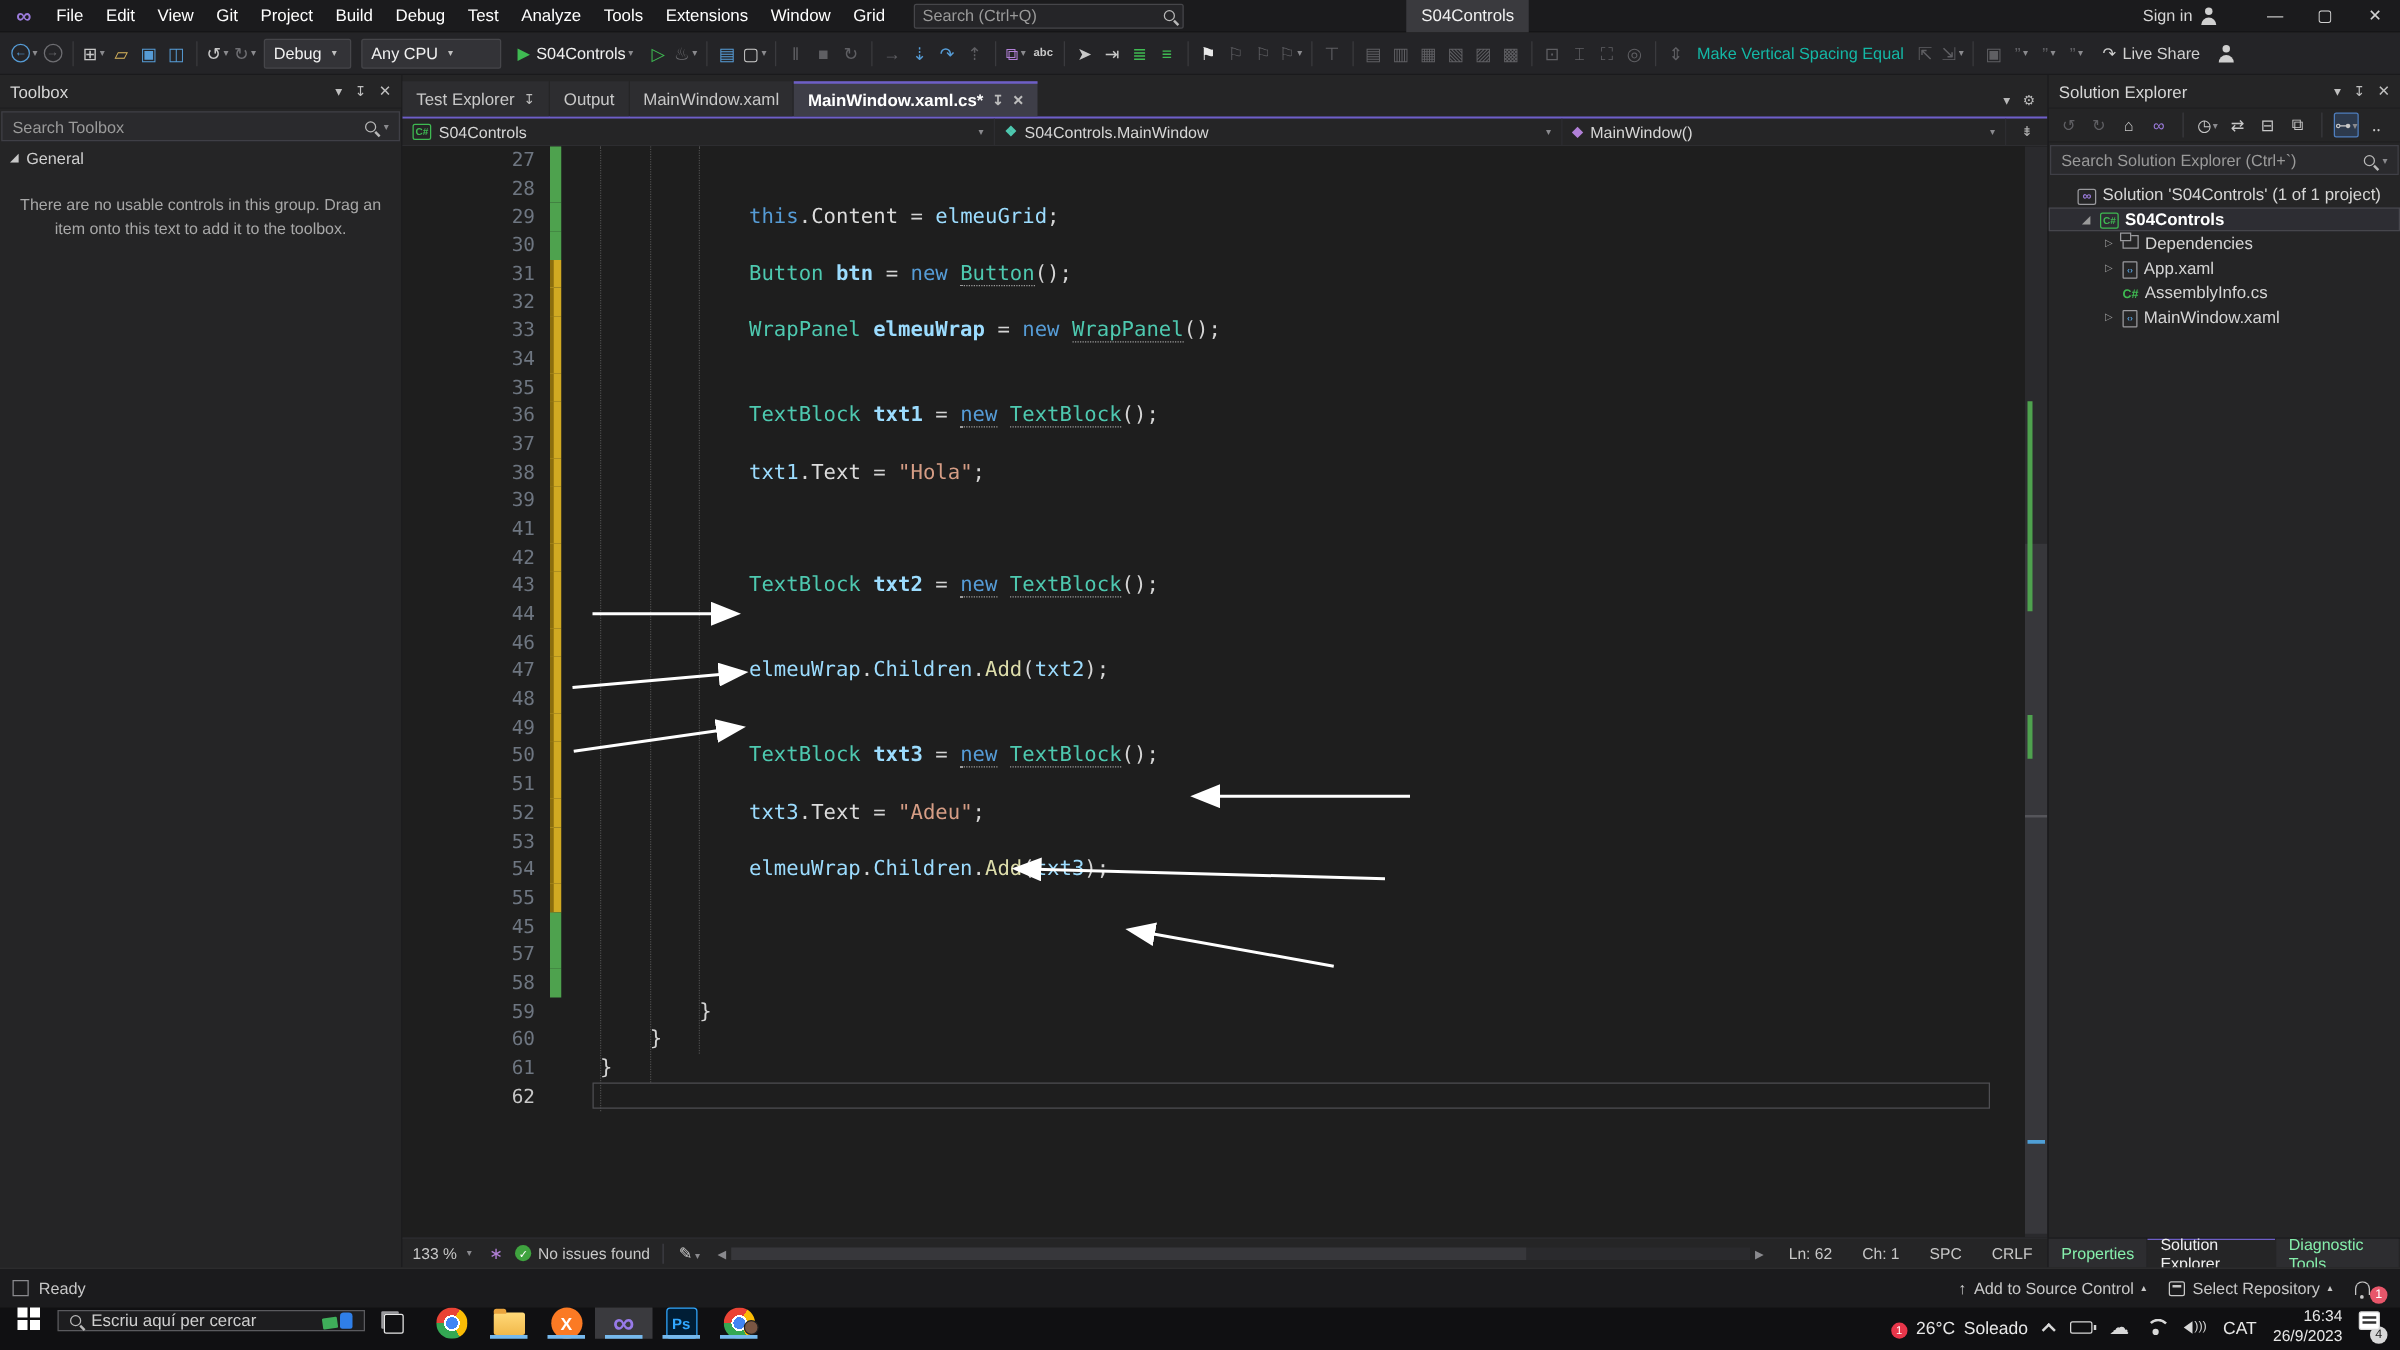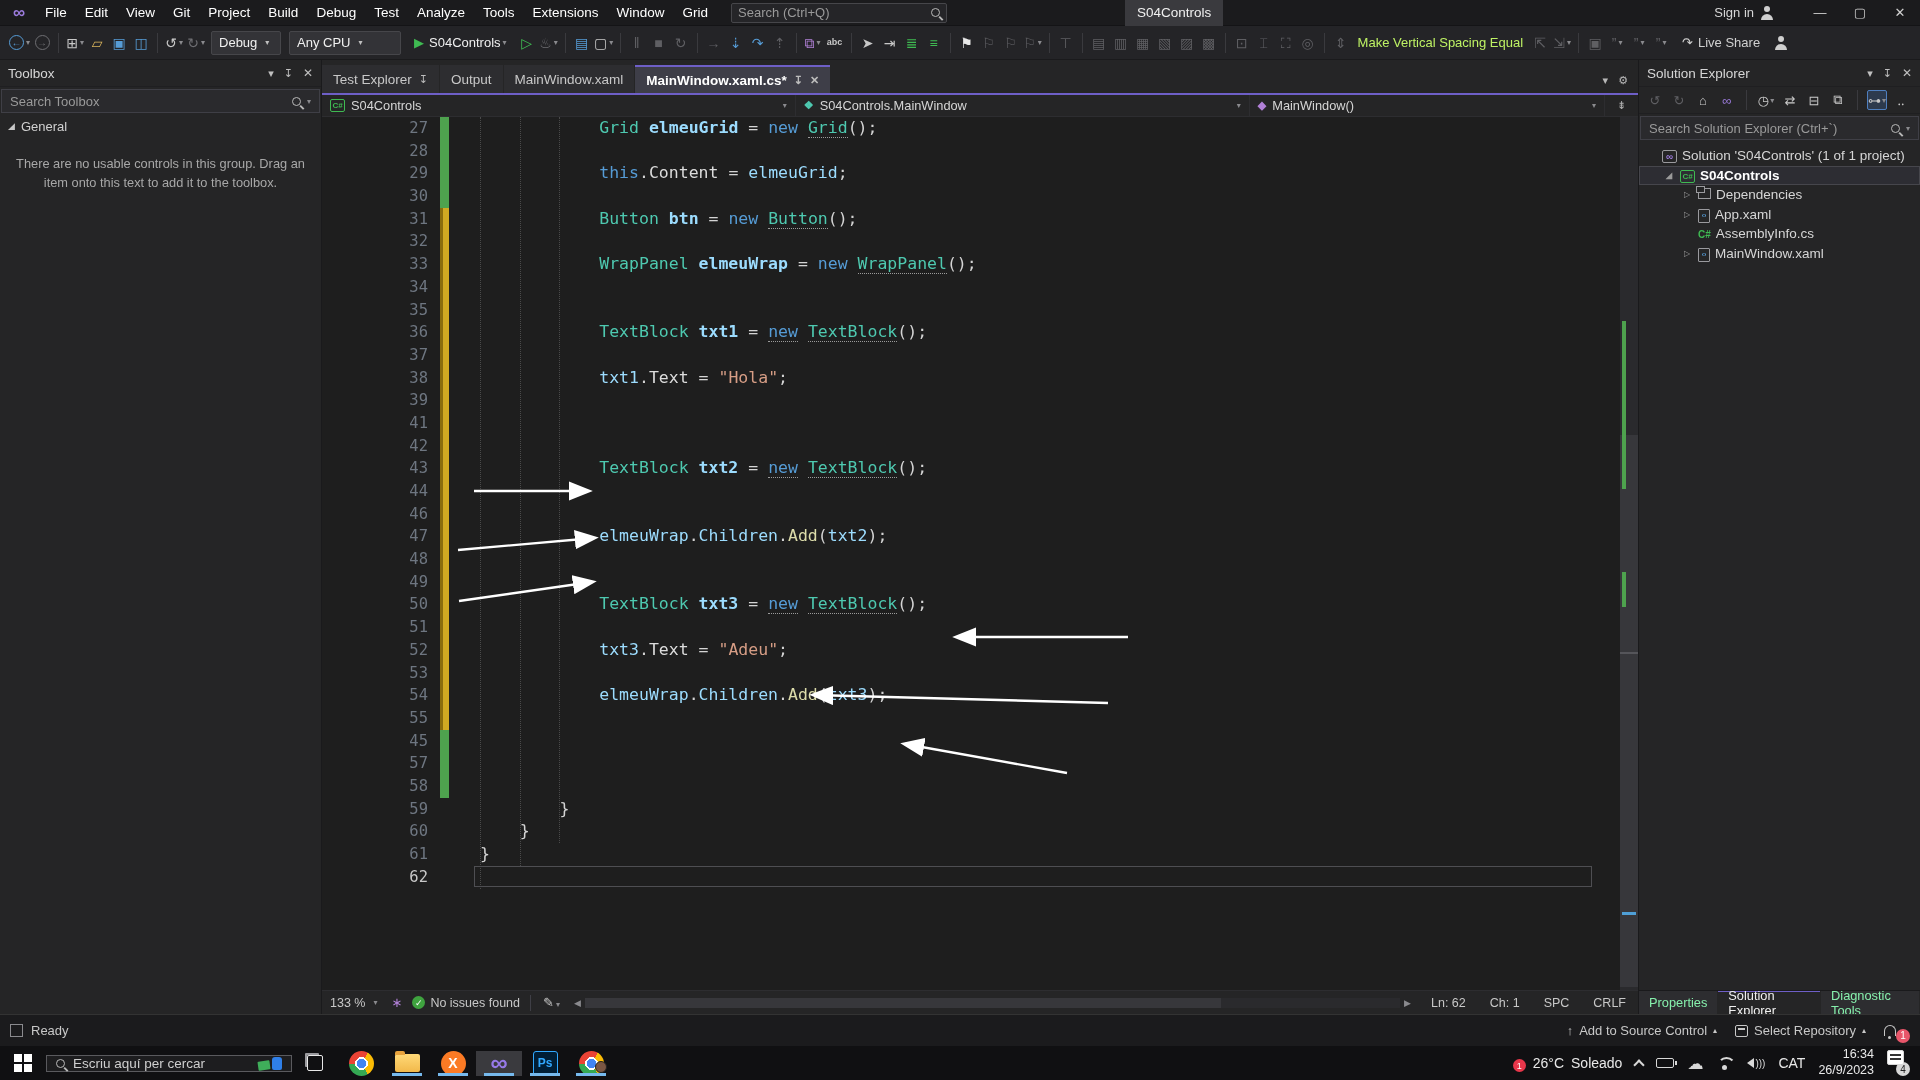--- a/index.html
+++ b/index.html
@@ -26,21 +26,21 @@
   .tbi.circ span.g{border:1.4px solid currentColor;border-radius:50%;width:15px;height:15px;display:flex;align-items:center;justify-content:center;font-size:10px}
   .tbi .g{line-height:1}
   .tbi.small .g{font-size:9px;font-weight:bold;letter-spacing:0}
   .tb-caret{font-size:8px;color:#8a8a8e;margin-left:2px}
   .tb-sep{width:1px;height:20px;background:#3a3a3e;margin:0 5px;flex:none}
   .combo{height:24px;background:#333337;border:1px solid #46464a;border-radius:2px;display:flex;align-items:center;padding:0 7px;margin:0 4px;color:#f0f0f0;font-size:13px}
   .combo .tb-caret{margin-left:8px;color:#c0c0c0}
   .combo.cfg{width:70px}.combo.plat{width:112px}
   .runbtn{display:flex;align-items:center;height:24px;padding:0 6px;margin:0 3px;color:#f0f0f0;font-size:13px;border-radius:2px}
   .play{color:#3fba52;font-size:13px;margin-right:5px}
-  .tb-label{color:#bef264;font-size:13px;margin:0 6px;white-space:nowrap}
+  .tb-label{color:#14b8a6;font-size:13px;margin:0 6px;white-space:nowrap}
   .liveshare{display:flex;align-items:center;gap:5px;color:#d0d0d0;font-size:13px;margin:0 10px;white-space:nowrap}
   
   #toolbox{position:absolute;top:60px;left:0;width:322px;bottom:66px;background:#252526;border-right:1px solid #1a1a1c}
   #editor{position:absolute;top:60px;left:322px;right:282px;bottom:66px;background:#1e1e1e}
   #solution{position:absolute;top:60px;right:0;width:282px;bottom:66px;background:#252526;border-left:1px solid #1a1a1c}
   .p-head{height:27px;display:flex;align-items:center;padding:0 8px;color:#d6d6d6;font-size:13.5px;background:#252526;border-bottom:1px solid #1f1f21}
   .p-head .sp{margin-left:auto;display:flex;gap:10px;color:#c0c0c0;font-size:11px;align-items:center}
   .p-search{height:24px;margin:2px 1px;background:#2a2a2d;border:1px solid #3f3f46;display:flex;align-items:center;padding:0 8px;color:#9a9a9a;font-size:13px}
   .p-search .mag{margin-left:auto}
   .p-search .tb-caret{margin-left:6px}
@@ -121,21 +121,21 @@
   #statusbar .sq{width:13px;height:13px;border:1.4px solid #8a8a8e;margin-right:8px}
   #statusbar .right{margin-left:auto;display:flex;align-items:center;gap:18px}
   .sb-item{display:flex;align-items:center;gap:6px;white-space:nowrap}
   .sb-car{font-size:8px;color:#c8c8c8}
   .repo-ico{width:13px;height:12px;border:1.4px solid #c8c8c8;border-radius:2px;position:relative}
   .repo-ico::after{content:"";position:absolute;left:2px;right:2px;top:2px;height:2px;background:#c8c8c8}
   .bell{width:12px;height:11px;border:1.5px solid #c8c8c8;border-bottom:none;border-radius:7px 7px 0 0;position:relative}
   .bell::after{content:"";position:absolute;left:3px;bottom:-3px;width:3px;height:3px;border-radius:50%;background:#c8c8c8}
   .badge{min-width:14px;height:14px;border-radius:50%;background:#e8566a;color:#fff;font-size:10px;display:inline-flex;align-items:center;justify-content:center;margin-left:-6px;margin-top:10px}
   
-  #taskbar{position:absolute;left:0;right:0;bottom:0;height:34px;background:#101012;display:flex;align-items:center;color:#e8e8e8}
+  #taskbar{position:absolute;left:0;right:0;bottom:0;height:34px;background:#101012;display:flex;align-items:flex-start;color:#e8e8e8}
   .tb-cell{width:46px;display:flex;align-items:center;justify-content:center;position:relative}
   .tb-cell.run::after{content:"";position:absolute;left:8px;right:8px;bottom:0;height:3px;background:#76b9ed}
   .tb-cell.active-app{background:#3a3a3e}
   .ic-win{display:grid;grid-template-columns:8px 8px;grid-template-rows:8px 8px;gap:1.5px}
   .ic-win i{background:#fff}
   #tb-search{width:246px;background:#1d1d1f;border:1px solid #5a5a5e;display:flex;align-items:center;gap:8px;padding:0 9px;font-size:13.5px;color:#cfcfcf;margin:2px 0}
   .tb-art{margin-left:auto;display:flex;align-items:flex-end;gap:2px}
   .tb-art .book{width:12px;height:9px;background:#3fae5a;border-radius:1px;transform:rotate(-8deg)}
   .tb-art .bag{width:10px;height:13px;background:#2f7fe8;border-radius:3px 3px 2px 2px}
   .ic-tv{width:16px;height:16px;border:1.6px solid #e8e8e8;border-radius:2px;box-shadow:-3px -3px 0 -1px #9a9a9e}
@@ -459,21 +459,20 @@
       <div class="crumb-split">⇟</div>
     </div>
   <div id="code-wrap">
     <div class="guide" style="left:158px;height:772px"></div>
     <div class="guide" style="left:198px;height:749px"></div>
     <div class="guide" style="left:237px;height:726px"></div>
     <div id="code-lines">
         <div class="code-line">
           <span class="ln">27</span>
           <span class="mk g"></span>
-          <span class="ct"><span class="tk-o">            </span><span class="tk-t">Grid</span><span class="tk-o"> </span><span class="tk-d">elmeuGrid</span><span class="tk-o"> = </span><span class="tk-k">new</span><span class="tk-o"> </span><span class="tk-u">Grid</span><span class="tk-o">();</span></span>
         </div>
         <div class="code-line">
           <span class="ln">28</span>
           <span class="mk g"></span>
           <span class="ct"></span>
         </div>
         <div class="code-line">
           <span class="ln">29</span>
           <span class="mk g"></span>
           <span class="ct"><span class="tk-o">            </span><span class="tk-k">this</span><span class="tk-o">.</span><span class="tk-m">Content</span><span class="tk-o"> = </span><span class="tk-v">elmeuGrid</span><span class="tk-o">;</span></span>

